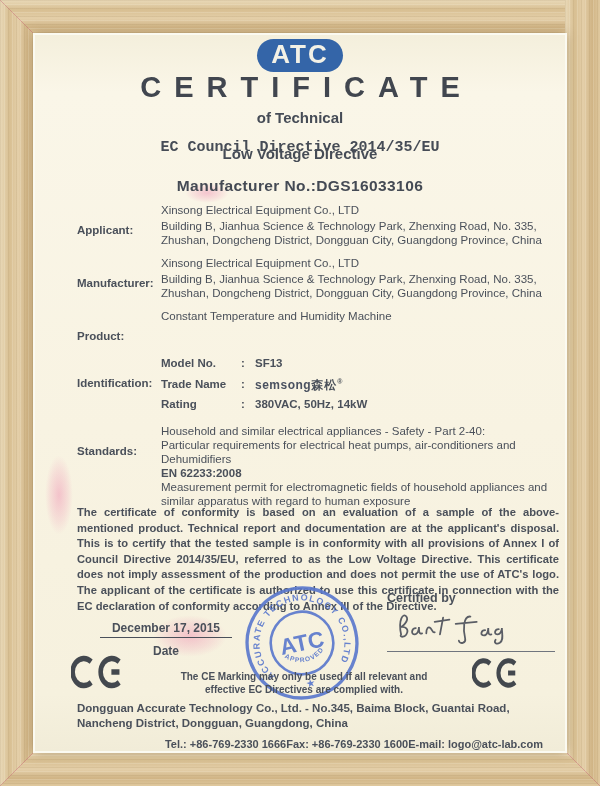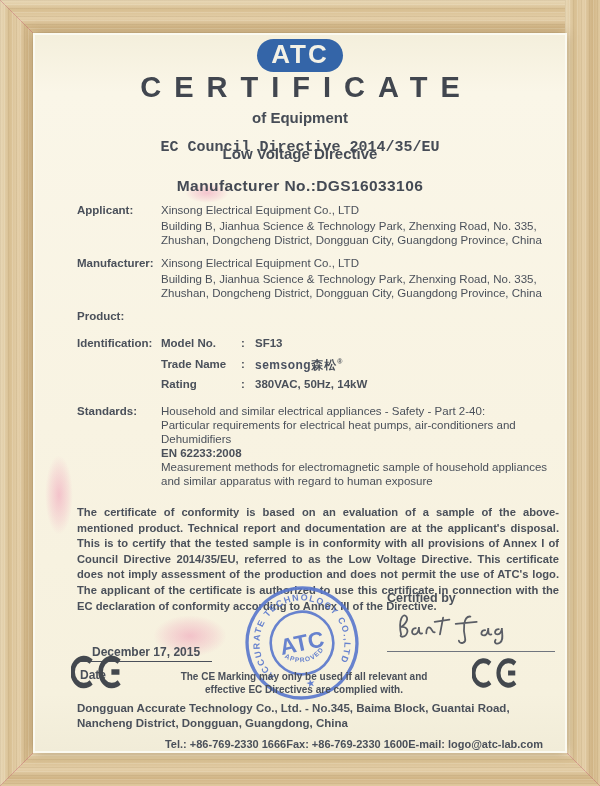--- a/index.html
+++ b/index.html
@@ -30,38 +30,38 @@
   .cert-title{position:absolute;top:36px;left:0;right:0;text-align:center;font-size:29px;font-weight:bold;
     letter-spacing:13px;text-indent:13px;color:#41464f;white-space:nowrap;}
   .hline{position:absolute;left:0;right:0;text-align:center;font-weight:bold;color:#464c56;}
   .sub1{top:74px;font-size:15px;}
   .sub2{top:104px;font-size:15px;font-family:Liberation Mono, monospace;}
   .sub3{top:110px;font-size:15px;}
   .reg{top:142px;font-size:15.5px;letter-spacing:.4px;color:#444a54;}
   
   .info{position:absolute;top:168px;left:42px;right:5px;font-size:11.5px;line-height:14px;}
   .grid-row{display:grid;grid-template-columns:84px 1fr;margin-bottom:9px;}
-  .f-label{font-weight:bold;}
+  .f-label{font-weight:bold;margin-top:20px;}
   .party-name{font-weight:normal;}
   .party-address{margin-top:2px;}
   .row-product{margin-bottom:13px;}
   .ident-sub{display:grid;grid-template-columns:80px 14px 1fr;margin-bottom:4px;}
   .ident-sub .k{font-weight:bold;}
   .ident-sub .s{font-weight:bold;}
   .ident-sub .v{font-weight:bold;}
   .trade-wordmark{font-weight:bold;font-size:12px;letter-spacing:.5px;color:#4a5160;}
   .trade-cjk{font-weight:bold;font-size:12px;letter-spacing:1px;}
   .trade-reg{font-size:7px;vertical-align:super;font-weight:bold;}
   .std-line{margin-bottom:0;}
   .std-line.b{font-weight:bold;}
   
   .declaration{position:absolute;top:470px;left:42px;right:6px;font-size:11.2px;font-weight:bold;
     line-height:15.6px;text-align:justify;color:#4a505a;}
   
-  .date-block{position:absolute;left:45px;top:586px;width:172px;font-size:12px;font-weight:bold;margin-top:24px;}
+  .date-block{position:absolute;left:45px;top:586px;width:172px;text-align:center;font-size:12px;font-weight:bold;}
   .date-value{display:inline-block;border-bottom:1.6px solid #4a505a;padding:0 12px 2px;}
   .date-label{margin-top:6px;}
   .certified-block{position:absolute;left:352px;top:556px;width:168px;text-align:left;font-size:12.5px;font-weight:bold;}
   .sig-line{border-top:1.2px solid #70757e;margin-top:1px;}
   .seal{position:absolute;left:208px;top:549px;width:118px;height:118px;opacity:.92;}
   
   .ce-left{position:absolute;left:36px;top:617px;}
   .ce-right{position:absolute;left:437px;top:620px;}
   .ce-note{position:absolute;left:128px;top:635px;width:282px;text-align:center;font-size:10px;font-weight:bold;line-height:13px;}
   .company{position:absolute;left:42px;top:666px;right:18px;font-size:11.5px;font-weight:bold;line-height:14.5px;}
@@ -88,21 +88,21 @@
   <div class="paper">
 
     <div class="smudge" style="left:118px;top:580px;width:74px;height:42px;"></div>
     <div class="smudge" style="left:10px;top:420px;width:28px;height:80px;"></div>
     <div class="smudge" style="left:150px;top:148px;width:44px;height:20px;"></div>
 
     <div class="logo-pill">
         <span>ATC</span>
       </div>
     <div class="cert-title">CERTIFICATE</div>
-    <div class="hline sub1">of Equipment</div>
+    <div class="hline sub1">of Technical</div>
     <div class="hline sub2">EC Council Directive 2014/35/EU</div>
     <div class="hline sub3">Low Voltage Directive</div>
     <div class="hline reg">Manufacturer No.:DGS16033106</div>
 
     <div class="info">
 
       <div class="grid-row">
         <div class="f-label">Applicant:</div>
         <div>
           <div class="party-name">Xinsong Electrical Equipment Co., LTD</div>
@@ -113,20 +113,21 @@
       <div class="grid-row">
         <div class="f-label">Manufacturer:</div>
         <div>
           <div class="party-name">Xinsong Electrical Equipment Co., LTD</div>
           <div class="party-address">Building B, Jianhua Science &amp; Technology Park, Zhenxing Road, No. 335, Zhushan, Dongcheng District, Dongguan City, Guangdong Province, China</div>
         </div>
       </div>
 
       <div class="grid-row row-product">
         <div class="f-label">Product:</div>
+        <div class="party-name">Constant Temperature and Humidity Machine</div>
       </div>
 
       <div class="grid-row">
         <div class="f-label">Identification:</div>
         <div>
           <div class="ident-sub">
             <span class="k">Model No.</span>
             <span class="s">:</span>
             <span class="v">SF13</span>
           </div>
@@ -142,21 +143,21 @@
           </div>
         </div>
       </div>
 
       <div class="grid-row">
         <div class="f-label">Standards:</div>
         <div>
           <div class="std-line">Household and similar electrical appliances - Safety - Part 2-40:</div>
           <div class="std-line">Particular requirements for electrical heat pumps, air-conditioners and Dehumidifiers</div>
           <div class="std-line b">EN 62233:2008</div>
-          <div class="std-line">Measurement methods for electromagnetic sample of household appliances and similar apparatus with regard to human exposure</div>
+          <div class="std-line">Measurement permit for electromagnetic fields of household appliances and similar apparatus with regard to human exposure</div>
         </div>
       </div>
     </div>
 
     <div class="declaration">The certificate of conformity is based on an evaluation of a sample of the above-mentioned product. Technical report and documentation are at the applicant's disposal. This is to certify that the tested sample is in conformity with all provisions of Annex I of Council Directive 2014/35/EU, referred to as the Low Voltage Directive. This certificate does not imply assessment of the production and does not permit the use of ATC's logo. The applicant of the certificate is authorized to use this certificate in connection with the EC declaration of conformity according to Annex III of the Directive.</div>
 
     <div class="date-block">
       <span class="date-value">December 17, 2015</span>
       <div class="date-label">Date</div>
     </div>

